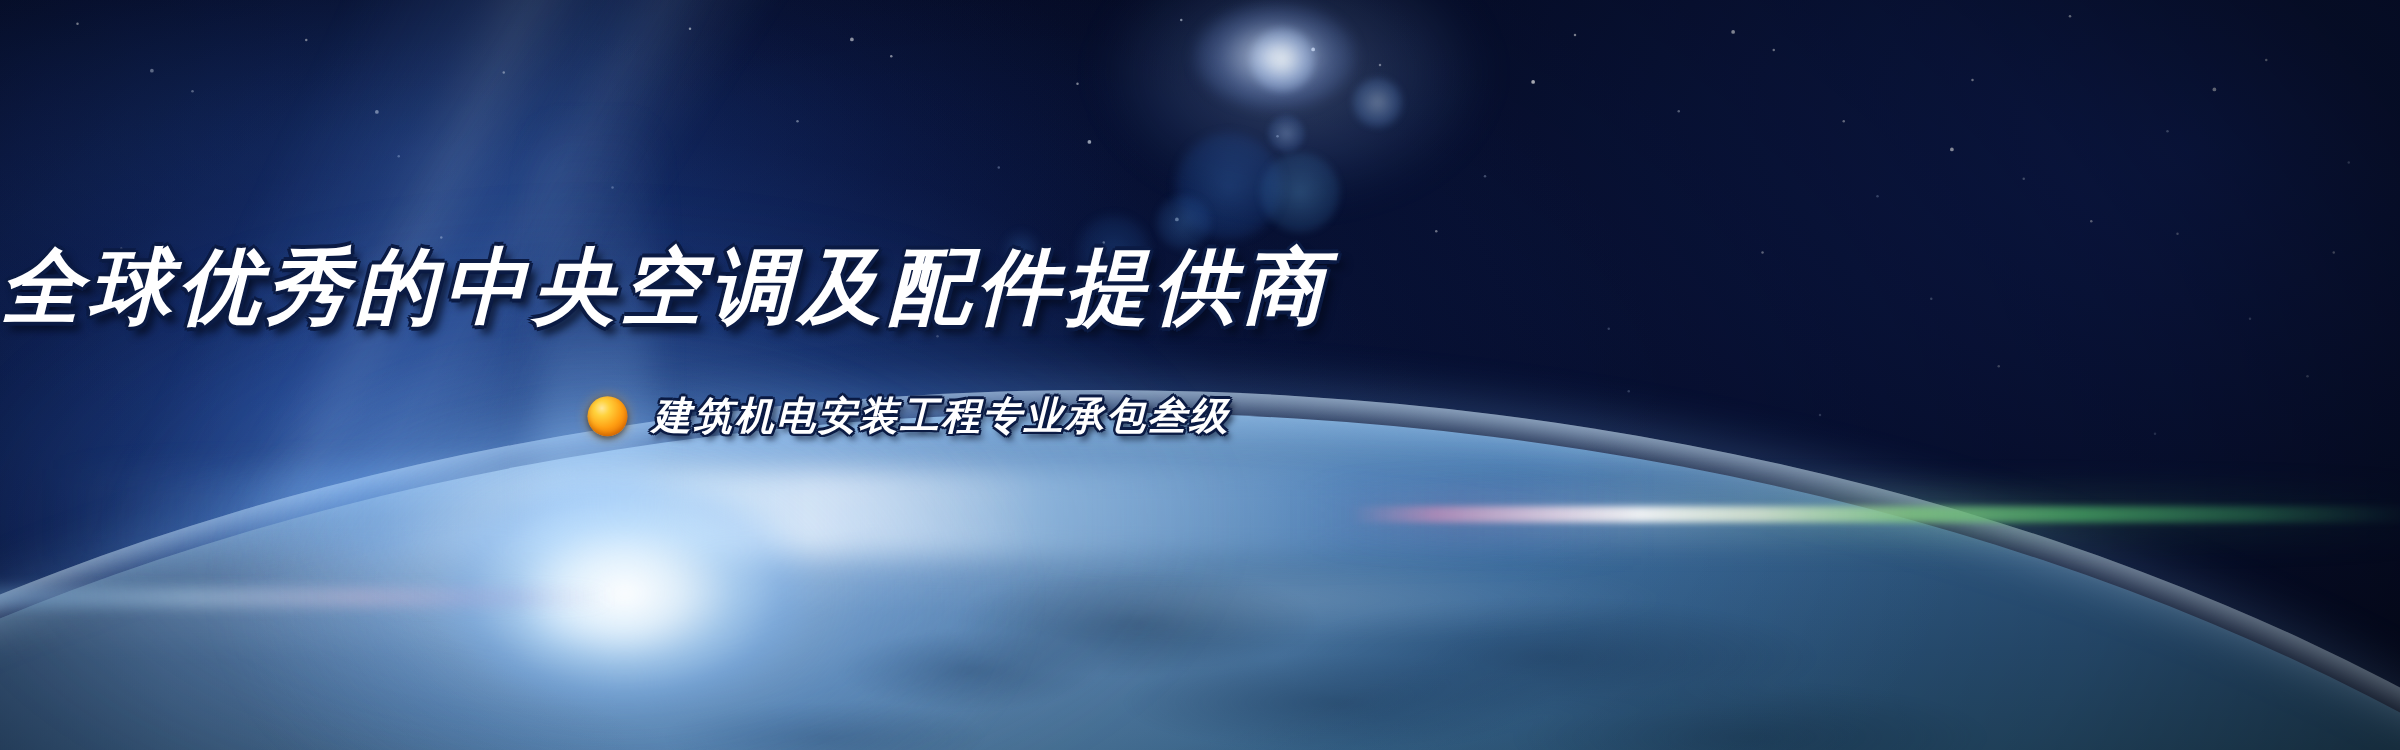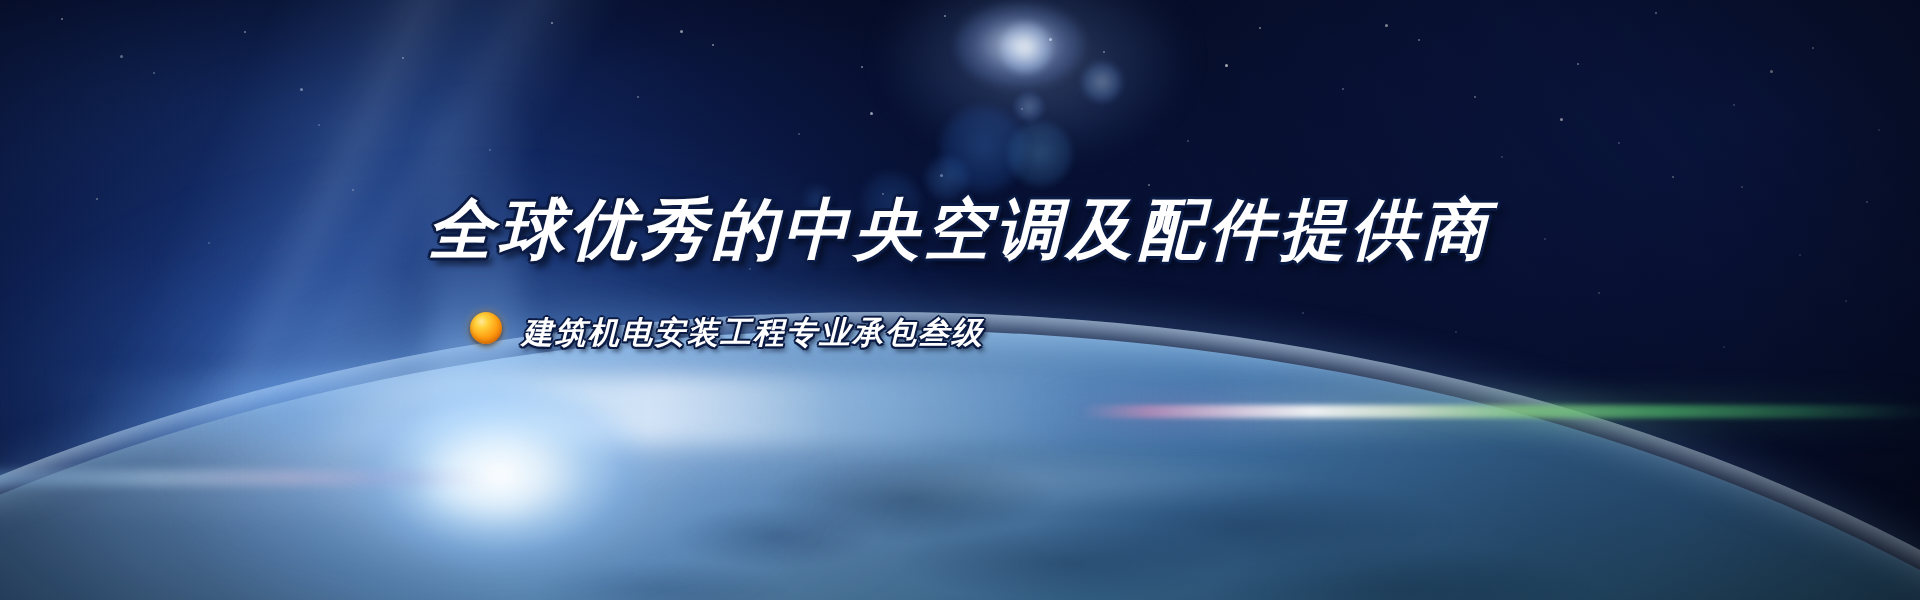--- a/index.html
+++ b/index.html
@@ -281,21 +281,21 @@
     background:radial-gradient(ellipse 1250px 680px at 760px 340px,
       rgba(0,0,0,0) 40%, rgba(0,0,0,.22) 78%, rgba(0,0,0,.46) 100%);
   }
 
   
   #content{position:absolute;inset:0;}
 
   .headline{
     position:absolute;
     left:0; top:196px; width:1920px;
-    text-align:center;
+    text-align:left;
     font-family:"Liberation Sans","DejaVu Sans",sans-serif;
     font-size:66px;
     font-weight:bold;
     font-style:italic;
     color:#ffffff;
     letter-spacing:5px;
     line-height:1;
     white-space:nowrap;
     text-shadow:
       -2px -2px 0 #0b1b44, 2px -2px 0 #0b1b44,
@@ -305,21 +305,21 @@
        5px  6px 7px rgba(2,8,26,.85);
   }
 
   .bullets{
     position:absolute;
     left:470px; top:312px;
     display:flex; flex-direction:column;
     gap:22px;
   }
   .bullet{
-    display:flex; align-items:flex-start; gap:20px;
+    display:flex; align-items:center; gap:20px;
   }
   .dot{
     width:32px;height:32px;border-radius:50%;
     flex:0 0 32px;
     background:radial-gradient(circle at 36% 30%,
       #ffe89a 0%, #ffd23d 20%, #ffa013 52%, #f07c05 78%, #d35f02 100%);
     box-shadow:
       0 2px 5px rgba(0,0,0,.55),
       inset 0 -2px 4px rgba(160,70,0,.45),
       0 0 10px rgba(255,160,20,.45);

